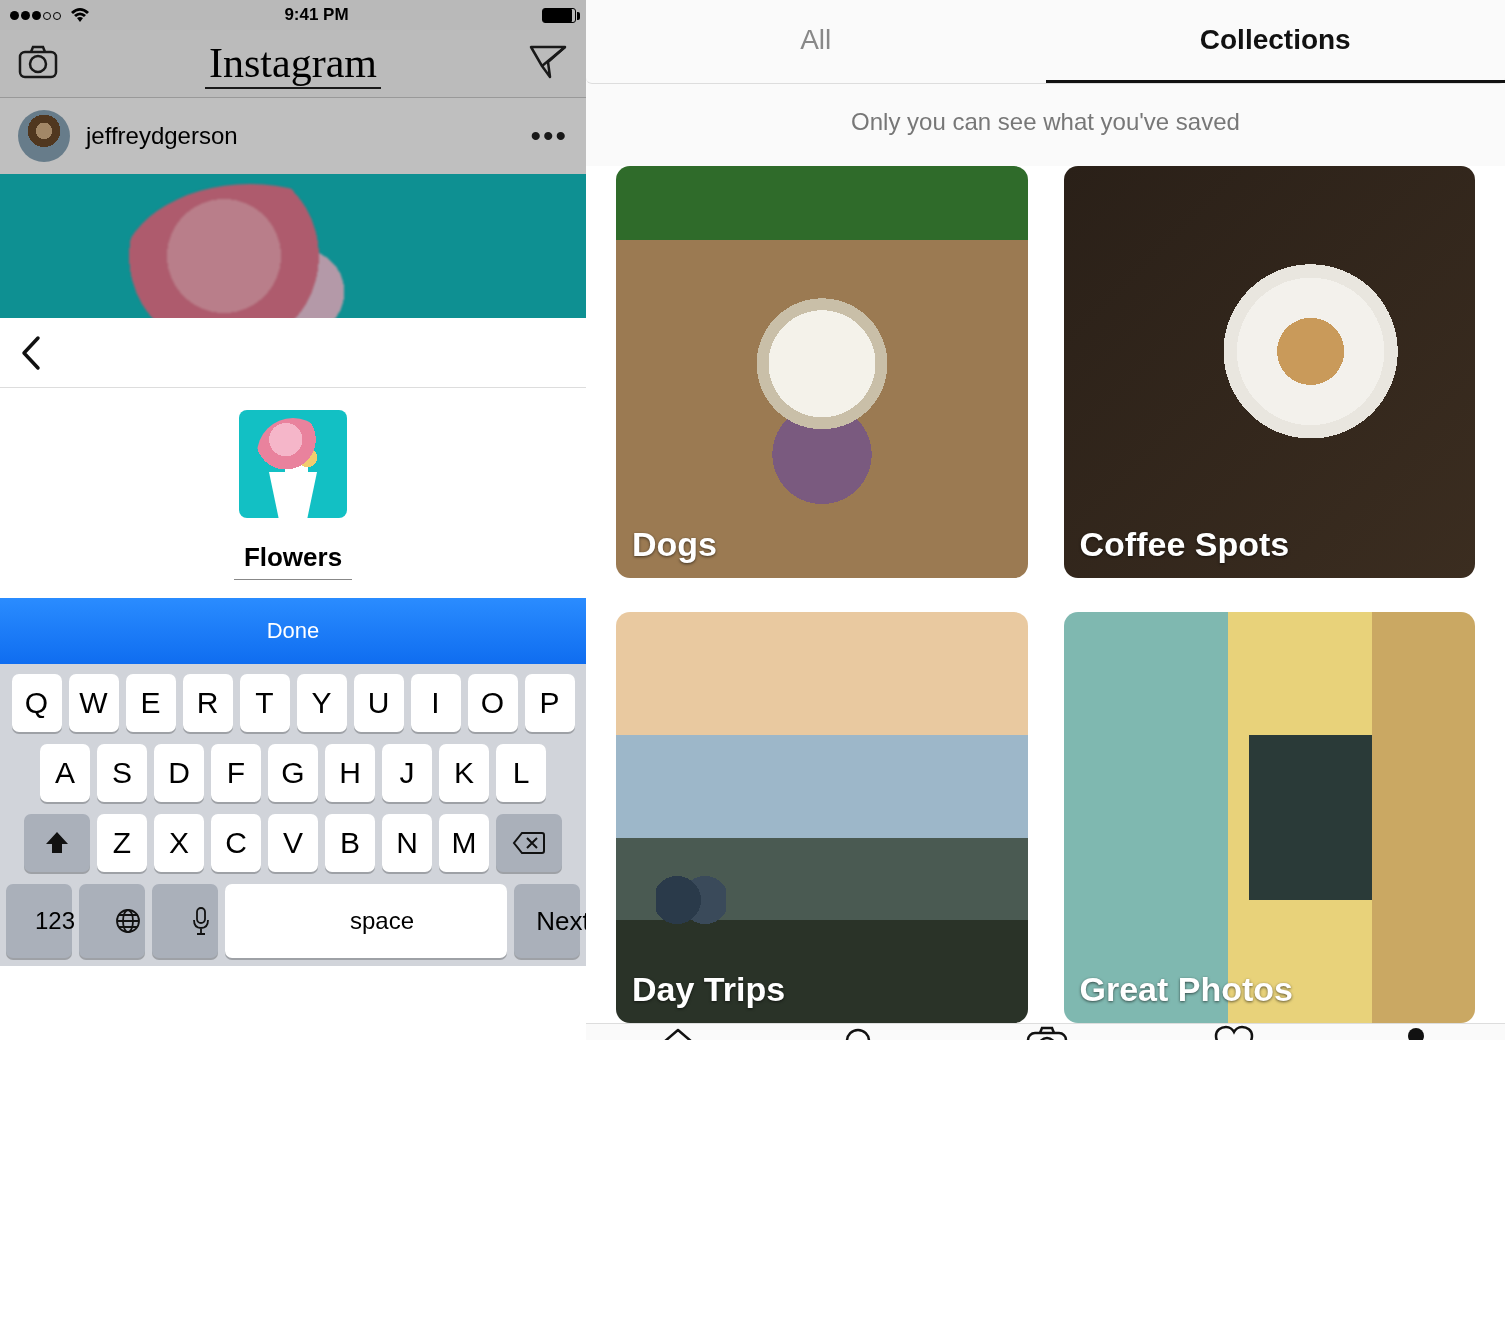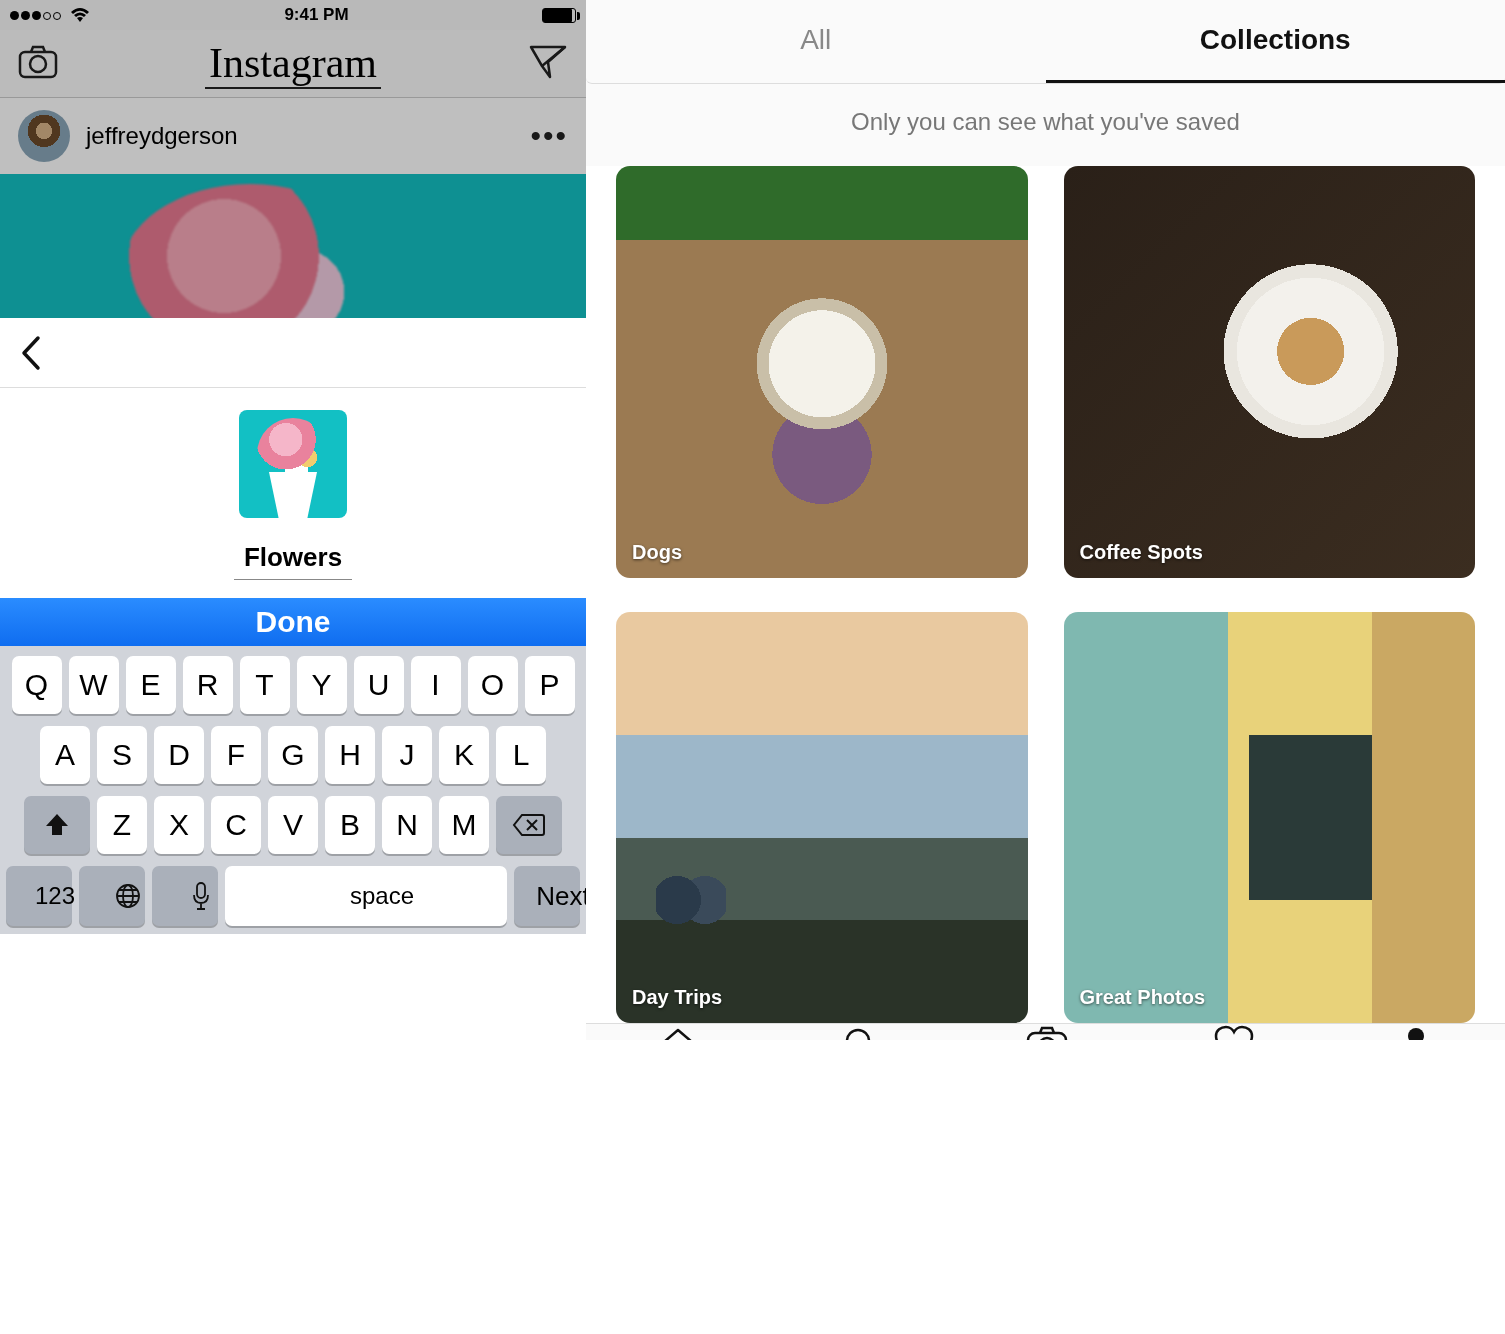--- a/index.html
+++ b/index.html
@@ -27,44 +27,44 @@
   .post-image { height:144px; background: linear-gradient(90deg,#13c0c3 0 30%, #13c0c3 70% 100%); position:relative; overflow:hidden;}
   .flower-blob{position:absolute; left:120px; top:10px; width:260px; height:180px; background:radial-gradient(circle at 40% 40%, #f7a9b8 0 30%, #e87a92 30% 50%, rgba(0,0,0,0) 50%), radial-gradient(circle at 70% 60%, #f0cde0 0 20%, rgba(0,0,0,0) 20%); border-radius:50%; filter:blur(1px);}
   .sheet-header { height:70px; display:flex; align-items:center; border-bottom:1px solid #ddd; background:#fff; padding:0 18px;}
   .back-chevron svg{display:block;}
   .sheet-title { flex:1; text-align:center; font-size:30px; font-weight:600; color:#111; margin-left:-40px;}
   .sheet-body { background:#fff; padding:22px 0 18px; text-align:center;font-weight:bold;}
   .thumb { width:108px; height:108px; margin:0 auto; border-radius:8px; background:#12c0c4; position:relative; overflow:hidden;}
   .thumb .bouquet{position:absolute; left:18px; top:8px; width:72px; height:72px; background:radial-gradient(circle at 40% 30%, #f5b6c9 0 25%, #e9829d 25% 45%, rgba(0,0,0,0) 45%), radial-gradient(circle at 70% 55%, #f2cc6e 0 15%, rgba(0,0,0,0) 15%), radial-gradient(circle at 55% 70%, #fff 0 18%, rgba(0,0,0,0) 18%); border-radius:50%;}
   .thumb .wrap{position:absolute; left:30px; bottom:0; width:48px; height:46px; background:#fff; clip-path:polygon(0 0, 100% 0, 80% 100%, 20% 100%);}
   .coll-name { display:inline-block; margin-top:24px; font-size:26px; border-bottom:1.5px solid #888; padding:0 10px 6px;}
-  .done-bar { height:48px; background:#1877f2; background:linear-gradient(#2a8cff,#0f6df0); color:#fff; display:flex; align-items:center; justify-content:center; font-size:30px; font-weight:700;}
+  .done-bar { height:66px; background:#1877f2; background:linear-gradient(#2a8cff,#0f6df0); color:#fff; display:flex; align-items:center; justify-content:center; font-size:22px; font-weight:400;}
   
   .kb { background:#d1d4da; padding:10px 6px 8px; }
   .kb-row { display:flex; gap:7px; margin-bottom:12px; justify-content:center;}
   .key { background:#fff; border-radius:7px; box-shadow:0 2px 0 #9ea1a6; height:58px; display:flex; align-items:center; justify-content:center; font-size:30px; font-weight:400; flex:1; min-width:0;}
   .key.dark{background:#aab0ba;}
   .key.space{flex:4;}
   .key.next{flex:1.6; font-size:26px;}
   .kb-row.r1 .key{flex:0 0 50px;}
   .kb-row.r2 .key{flex:0 0 50px;}
   .kb-row.r3 .key{flex:0 0 50px;}
   .kb-row.r3 .key.dark{flex:0 0 66px;}
   .kb-row.r4 .key.dark{flex:0 0 66px;}
   .kb-row.r4 { margin-bottom:0;}
-  .kb-row.r4 .key{height:60px;padding-left:32px;}
+  .kb-row.r4 .key{height:74px;padding-left:32px;}
 
   
   .tabs { display:flex; background:#fafafa; border-bottom:1px solid #ddd;border-radius:6px;}
   .tab { flex:1; text-align:center; padding:24px 0; font-size:28px; color:#888; font-weight:500;}
   .tab.active{ color:#111; font-weight:700; border-bottom:3px solid #111; }
   .notice { text-align:center; color:#777; font-size:24px; padding:24px 0 30px;}
   .grid { flex:1; background:#fff; padding:0 30px; display:grid; grid-template-columns:1fr 1fr; gap:34px 36px; align-content:start;}
   .card { border-radius:14px; overflow:hidden; position:relative; aspect-ratio:1/1; background:#444;}
-  .card .label{ position:absolute; left:16px; bottom:14px; color:#fff; font-size:20px; font-weight:700; text-shadow:0 1px 3px rgba(0,0,0,0.6);}
+  .card .label{ position:absolute; left:16px; bottom:14px; color:#fff; font-size:34px; font-weight:700; text-shadow:0 1px 3px rgba(0,0,0,0.6);}
   .card.dogs{ background: radial-gradient(circle at 50% 48%, #f4f2ea 0 18%, #c9bfa8 18% 22%, rgba(0,0,0,0) 22%), radial-gradient(circle at 50% 70%, #7a5a7f 0 14%, rgba(0,0,0,0) 14%), linear-gradient(#2f6b2a 0 18%, #9b7a52 18% 100%);}
   .card.coffee{ background: radial-gradient(circle at 60% 45%, #c99a5a 0 10%, #f3f1ec 10% 22%, #e9e6df 22% 26%, rgba(0,0,0,0) 26%), linear-gradient(135deg,#2a2018,#3b2d20);}
   .card.trips{ background: linear-gradient(#e9c9a0 0 30%, #9db7c9 30% 55%, #4a5a52 55% 75%, #2a3328 75% 100%);}
   .card.trips::after{content:''; position:absolute; left:40px; bottom:60px; width:70px; height:90px; background:radial-gradient(circle at 30% 30%, #2a3a4a 0 30%, rgba(0,0,0,0) 30%), radial-gradient(circle at 70% 30%, #3a4a5a 0 30%, rgba(0,0,0,0) 30%);}
   .card.photos{ background: linear-gradient(90deg, #7fb8b0 0 40%, #e8d27a 40% 75%, #caa863 75% 100%); position:relative;}
   .card.photos::before{content:''; position:absolute; left:45%; top:30%; width:30%; height:40%; background:#2a3a38;}
   .tabbar { height:78px; background:#fafafa; border-top:1px solid #ddd; display:flex; align-items:center; justify-content:space-around;}
   .tabbar .ic svg{display:block;}
   .spacer{flex:1;}
 </style>

